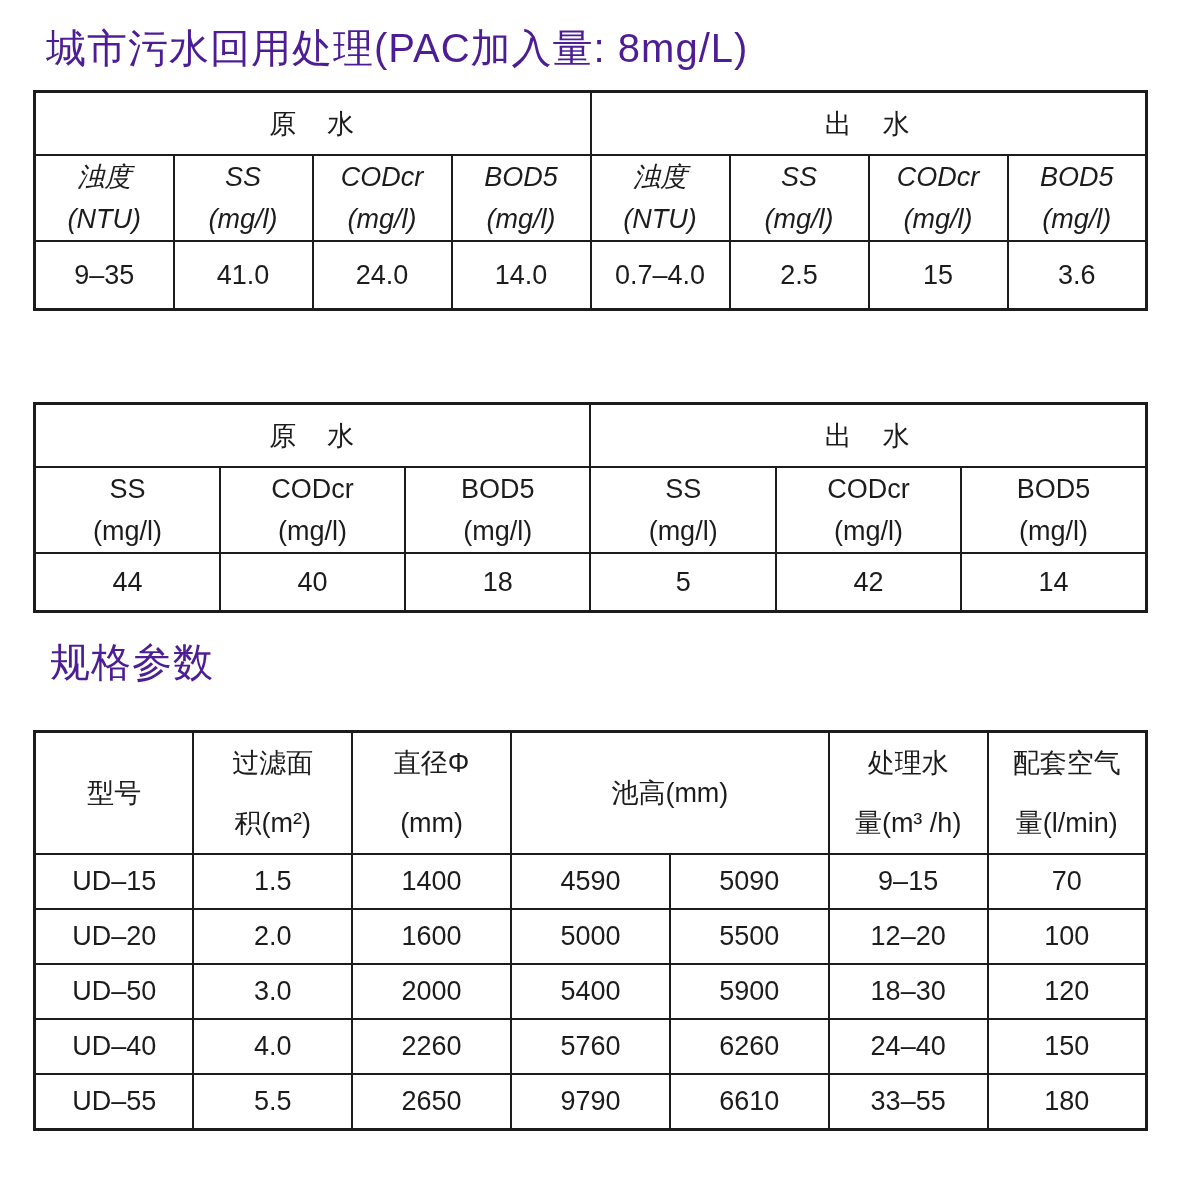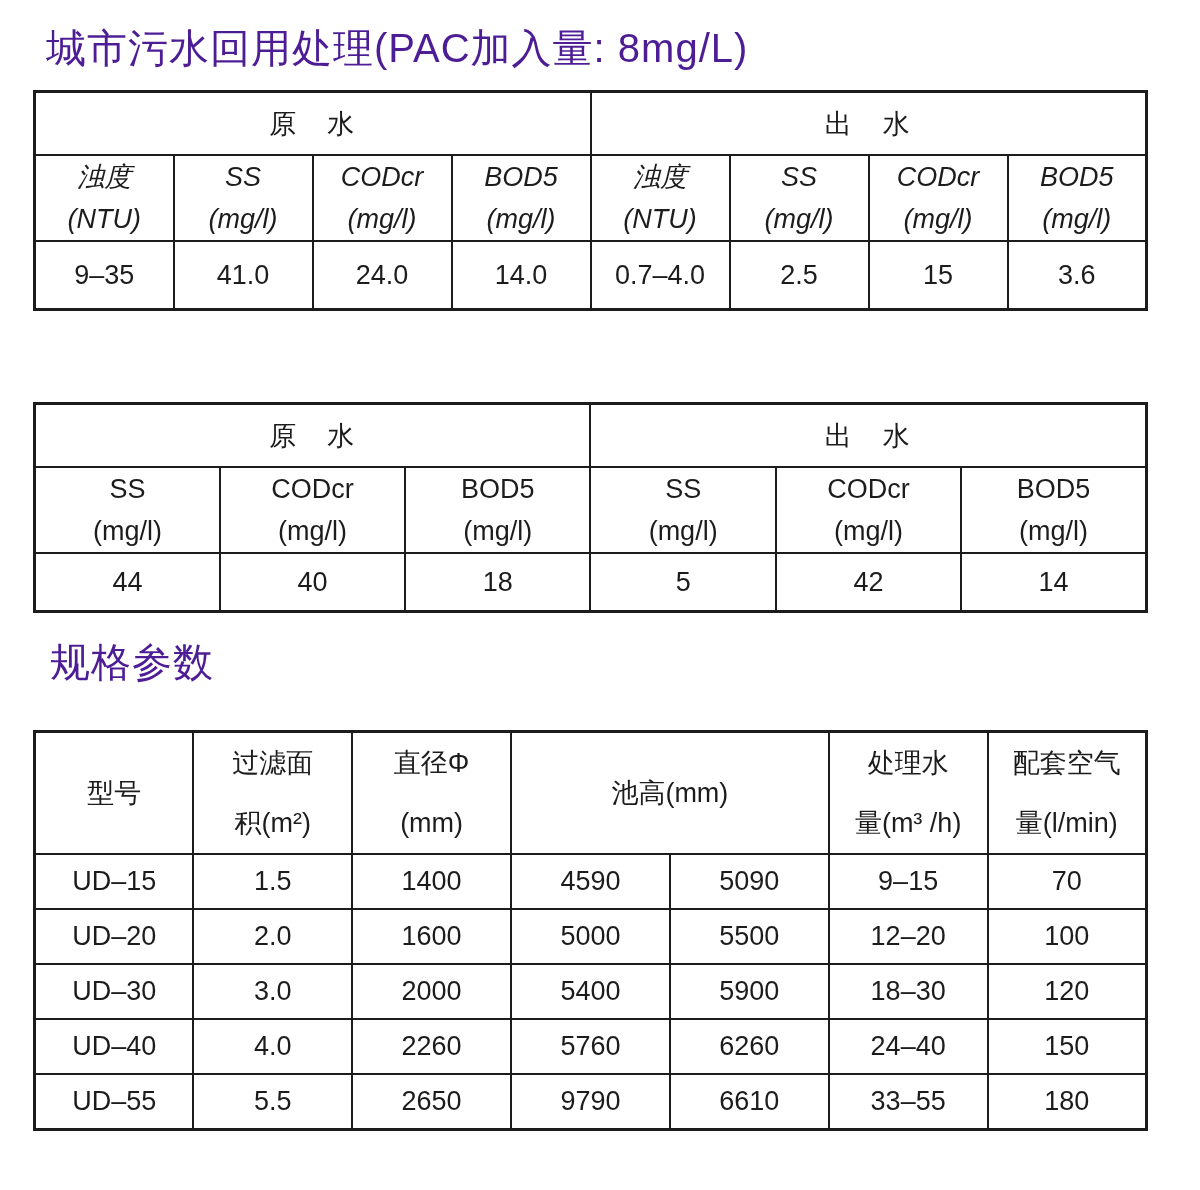--- a/index.html
+++ b/index.html
@@ -198,21 +198,21 @@
       <tr class="data-row">
         <td>UD–20</td>
         <td>2.0</td>
         <td>1600</td>
         <td>5000</td>
         <td>5500</td>
         <td>12–20</td>
         <td>100</td>
       </tr>
       <tr class="data-row">
-        <td>UD–30</td>
+        <td>UD–50</td>
         <td>3.0</td>
         <td>2000</td>
         <td>5400</td>
         <td>5900</td>
         <td>18–30</td>
         <td>120</td>
       </tr>
       <tr class="data-row">
         <td>UD–40</td>
         <td>4.0</td>

